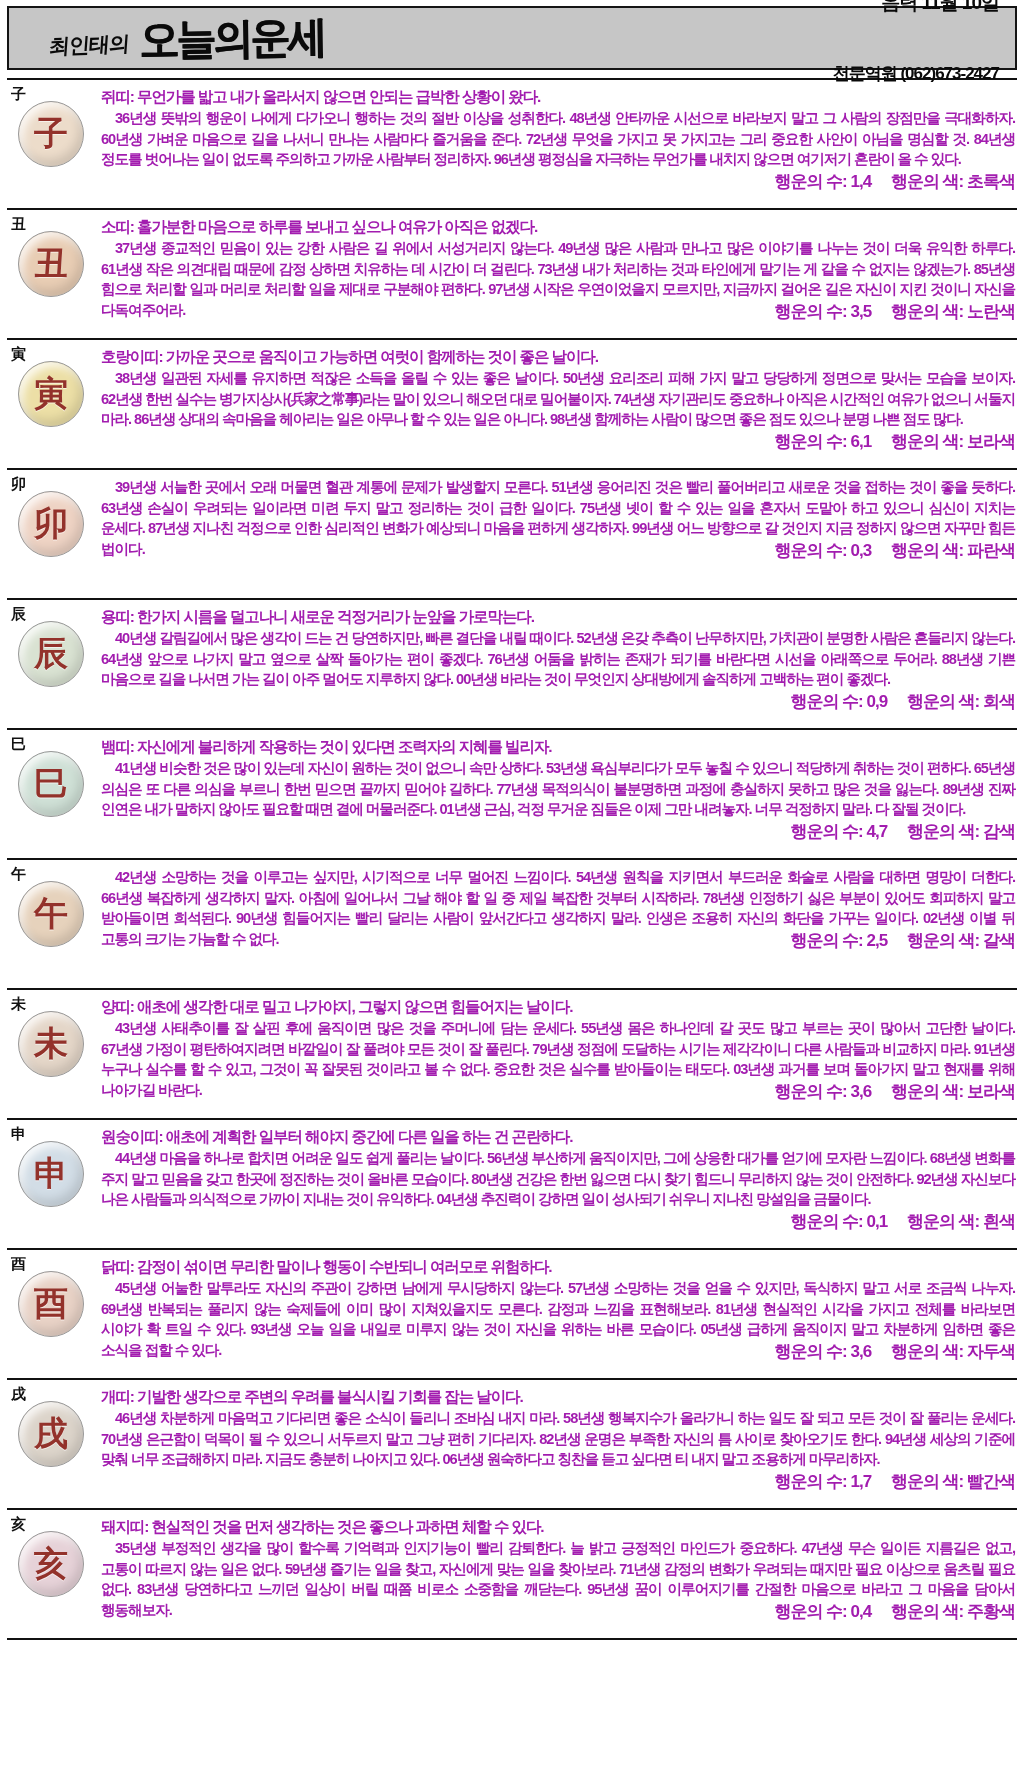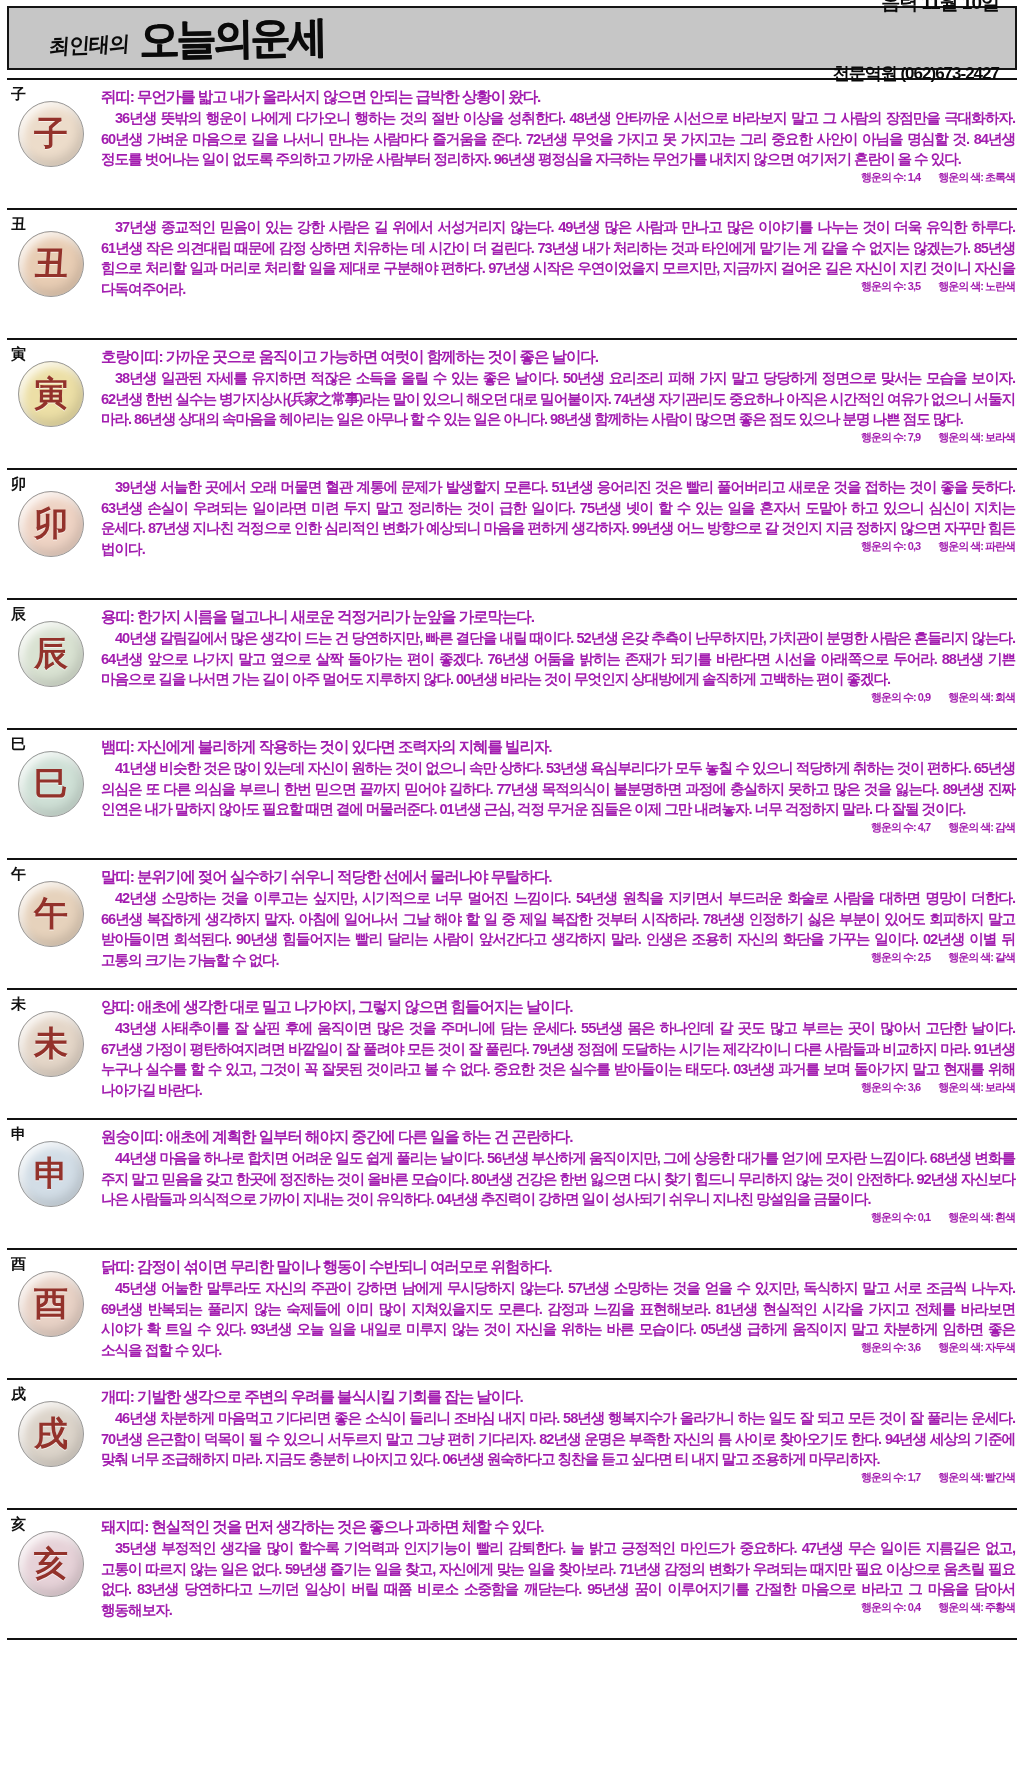--- a/index.html
+++ b/index.html
@@ -40,21 +40,21 @@
   .zcircle .glyph {
     font-size:34px; font-weight:900; color:#93322b; line-height:1;
     font-family:"Liberation Serif","DejaVu Serif",serif;
     text-shadow:0 1px 0 rgba(255,255,255,.6);
   }
   .tcol { flex:1; color:#a21caf; }
   .sec-title { font-size:15.5px; font-weight:900; letter-spacing:-1.1px; line-height:1.35; }
   .sec-body  { font-size:14.6px; font-weight:700; letter-spacing:-1.05px; line-height:1.42;
                text-align:justify; word-break:keep-all; }
   .sec-body .indent { display:inline-block; width:14px; }
-  .lucky { float:right; font-size:11px; font-weight:900; letter-spacing:-1px; padding-left:14px; }
+  .lucky { float:right; font-size:17px; font-weight:900; letter-spacing:-1px; padding-left:14px; }
   .lucky .gap { display:inline-block; width:16px; }
 </style>
 </head>
 <body>
 
 <header class="masthead">
   <div class="brand">
     <span class="author">최인태의</span>
     <span class="title">오늘의운세</span>
   </div>
@@ -87,20 +87,21 @@
   </section>
 
   <section class="section">
     <div class="zcol">
       <span class="hanja-badge">丑</span>
       <div class="zcircle" style="background: rgb(232, 205, 180);">
         <span class="glyph">丑</span>
       </div>
     </div>
     <div class="tcol">
+      <div class="sec-title">소띠: 홀가분한 마음으로 하루를 보내고 싶으나 여유가 아직은 없겠다.</div>
       <div class="sec-body">
         <span class="indent"></span><span>37년생 종교적인 믿음이 있는 강한 사람은 길 위에서 서성거리지 않는다. 49년생 많은 사람과 만나고 많은 이야기를 나누는 것이 더욱 유익한 하루다. 61년생 작은 의견대립 때문에 감정 상하면 치유하는 데 시간이 더 걸린다. 73년생 내가 처리하는 것과 타인에게 맡기는 게 같을 수 없지는 않겠는가. 85년생 힘으로 처리할 일과 머리로 처리할 일을 제대로 구분해야 편하다. 97년생 시작은 우연이었을지 모르지만, 지금까지 걸어온 길은 자신이 지킨 것이니 자신을 다독여주어라.</span>
         <span class="lucky">
           <span>행운의 수:</span>
           <span>3,5</span><span class="gap"></span>
           <span>행운의 색:</span>
           <span>노란색</span>
         </span>
       </div>
     </div>
@@ -112,21 +113,21 @@
       <div class="zcircle" style="background: rgb(236, 223, 166);">
         <span class="glyph">寅</span>
       </div>
     </div>
     <div class="tcol">
       <div class="sec-title">호랑이띠: 가까운 곳으로 움직이고 가능하면 여럿이 함께하는 것이 좋은 날이다.</div>
       <div class="sec-body">
         <span class="indent"></span><span>38년생 일관된 자세를 유지하면 적잖은 소득을 올릴 수 있는 좋은 날이다. 50년생 요리조리 피해 가지 말고 당당하게 정면으로 맞서는 모습을 보이자. 62년생 한번 실수는 병가지상사(兵家之常事)라는 말이 있으니 해오던 대로 밀어붙이자. 74년생 자기관리도 중요하나 아직은 시간적인 여유가 없으니 서둘지 마라. 86년생 상대의 속마음을 헤아리는 일은 아무나 할 수 있는 일은 아니다. 98년생 함께하는 사람이 많으면 좋은 점도 있으나 분명 나쁜 점도 많다.</span>
         <span class="lucky">
           <span>행운의 수:</span>
-          <span>7,9</span><span class="gap"></span>
+          <span>6,1</span><span class="gap"></span>
           <span>행운의 색:</span>
           <span>보라색</span>
         </span>
       </div>
     </div>
   </section>
 
   <section class="section">
     <div class="zcol">
       <span class="hanja-badge">卯</span>
@@ -190,21 +191,20 @@
   </section>
 
   <section class="section">
     <div class="zcol">
       <span class="hanja-badge">午</span>
       <div class="zcircle" style="background: rgb(230, 210, 188);">
         <span class="glyph">午</span>
       </div>
     </div>
     <div class="tcol">
-      <div class="sec-title">말띠: 분위기에 젖어 실수하기 쉬우니 적당한 선에서 물러나야 무탈하다.</div>
       <div class="sec-body">
         <span class="indent"></span><span>42년생 소망하는 것을 이루고는 싶지만, 시기적으로 너무 멀어진 느낌이다. 54년생 원칙을 지키면서 부드러운 화술로 사람을 대하면 명망이 더한다. 66년생 복잡하게 생각하지 말자. 아침에 일어나서 그날 해야 할 일 중 제일 복잡한 것부터 시작하라. 78년생 인정하기 싫은 부분이 있어도 회피하지 말고 받아들이면 희석된다. 90년생 힘들어지는 빨리 달리는 사람이 앞서간다고 생각하지 말라. 인생은 조용히 자신의 화단을 가꾸는 일이다. 02년생 이별 뒤 고통의 크기는 가늠할 수 없다.</span>
         <span class="lucky">
           <span>행운의 수:</span>
           <span>2,5</span><span class="gap"></span>
           <span>행운의 색:</span>
           <span>갈색</span>
         </span>
       </div>
     </div>

